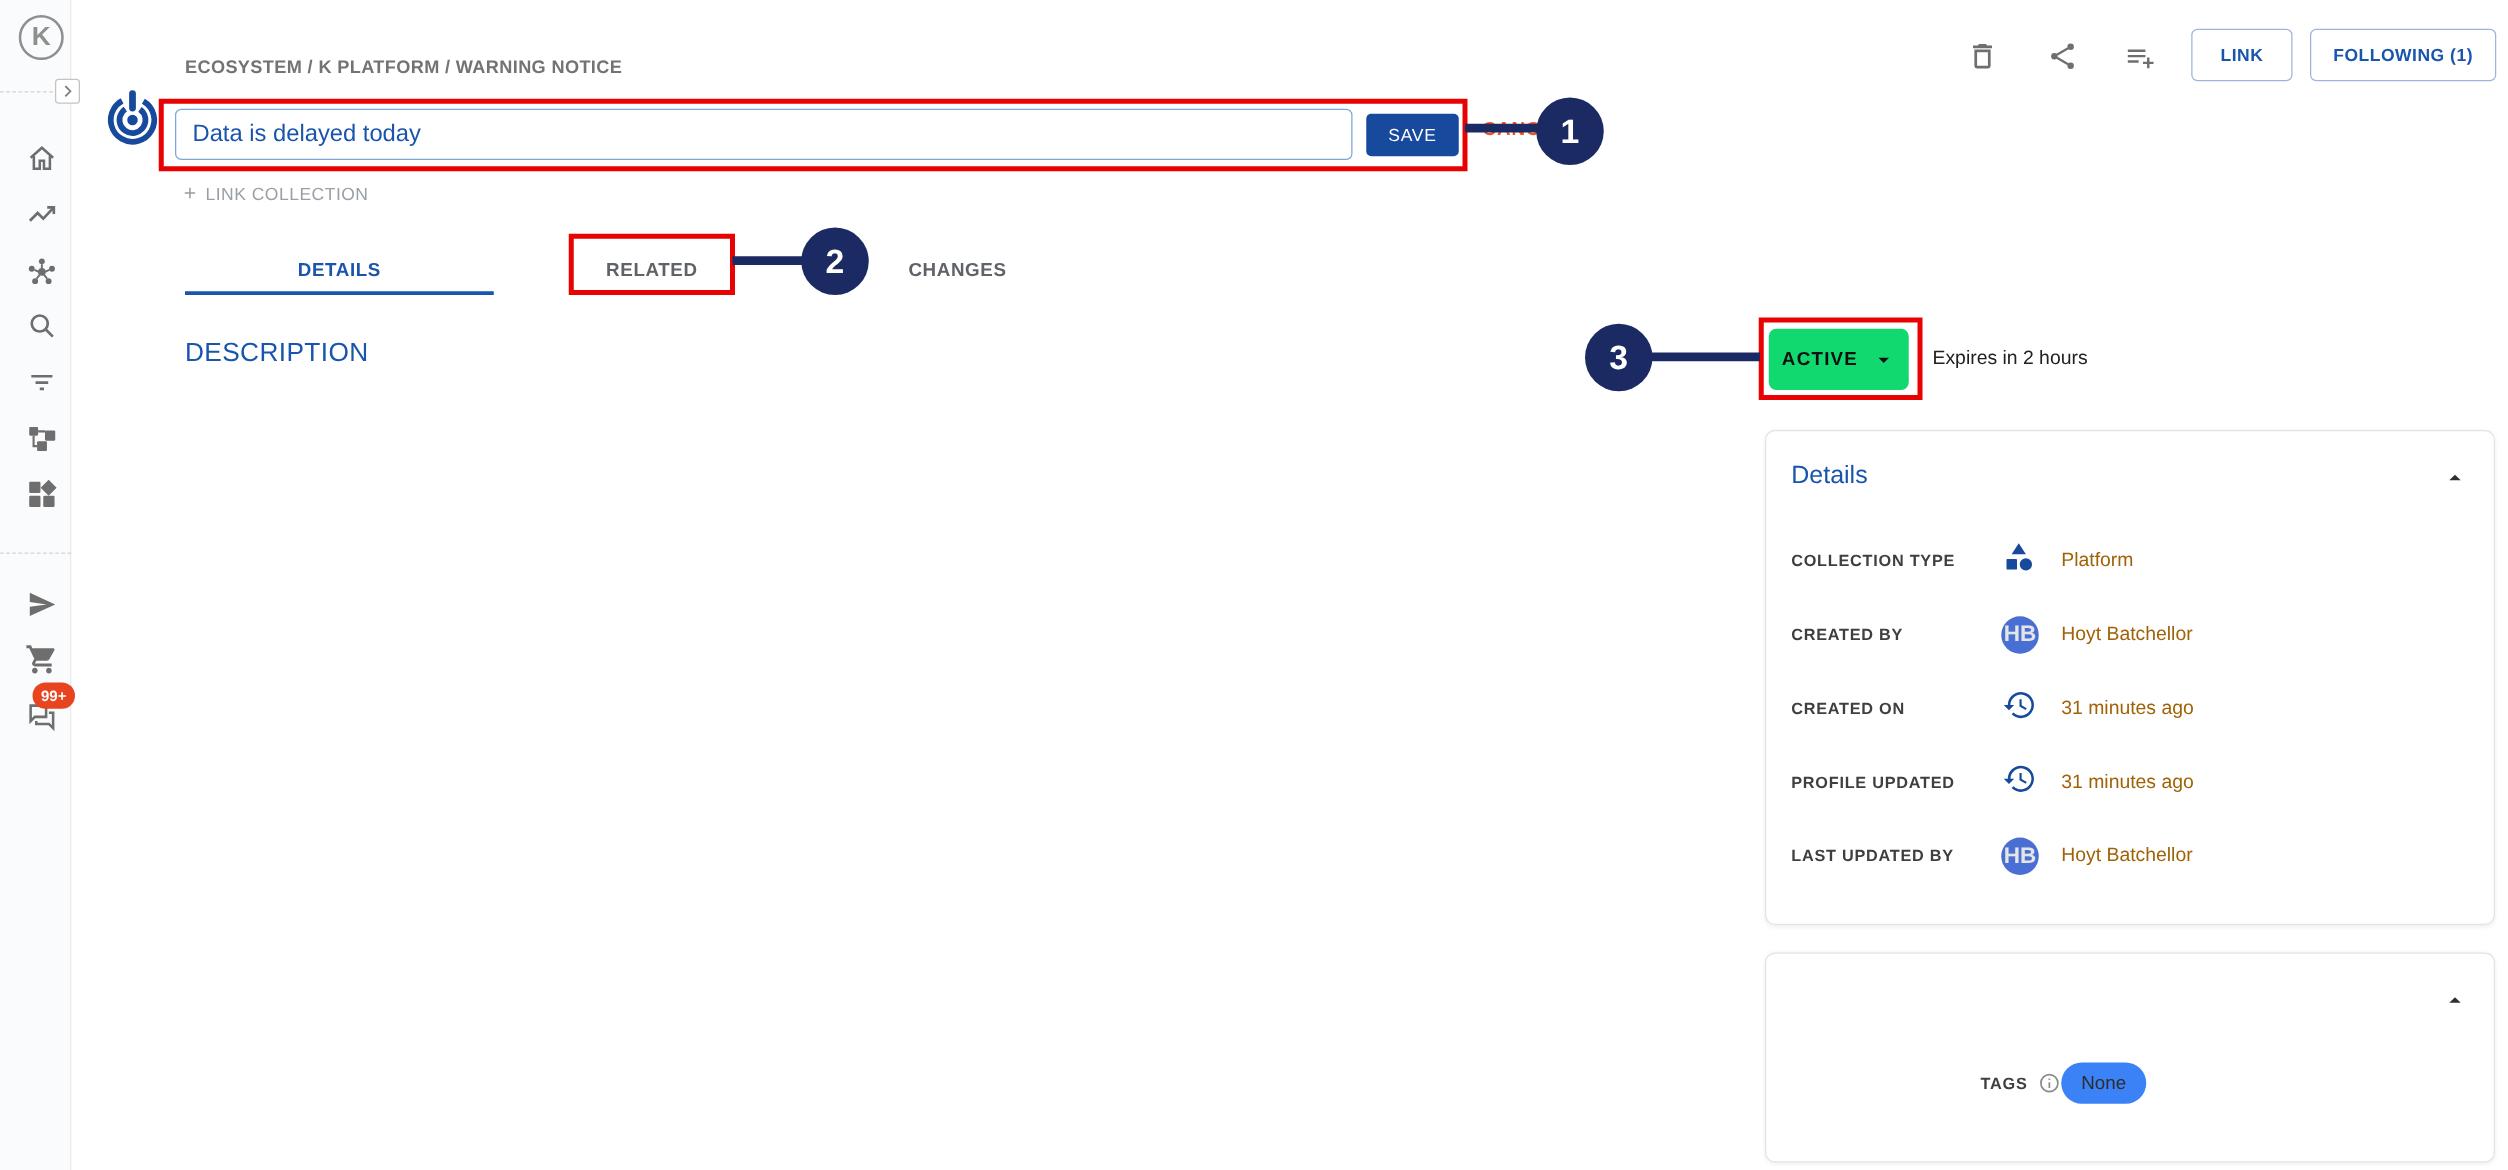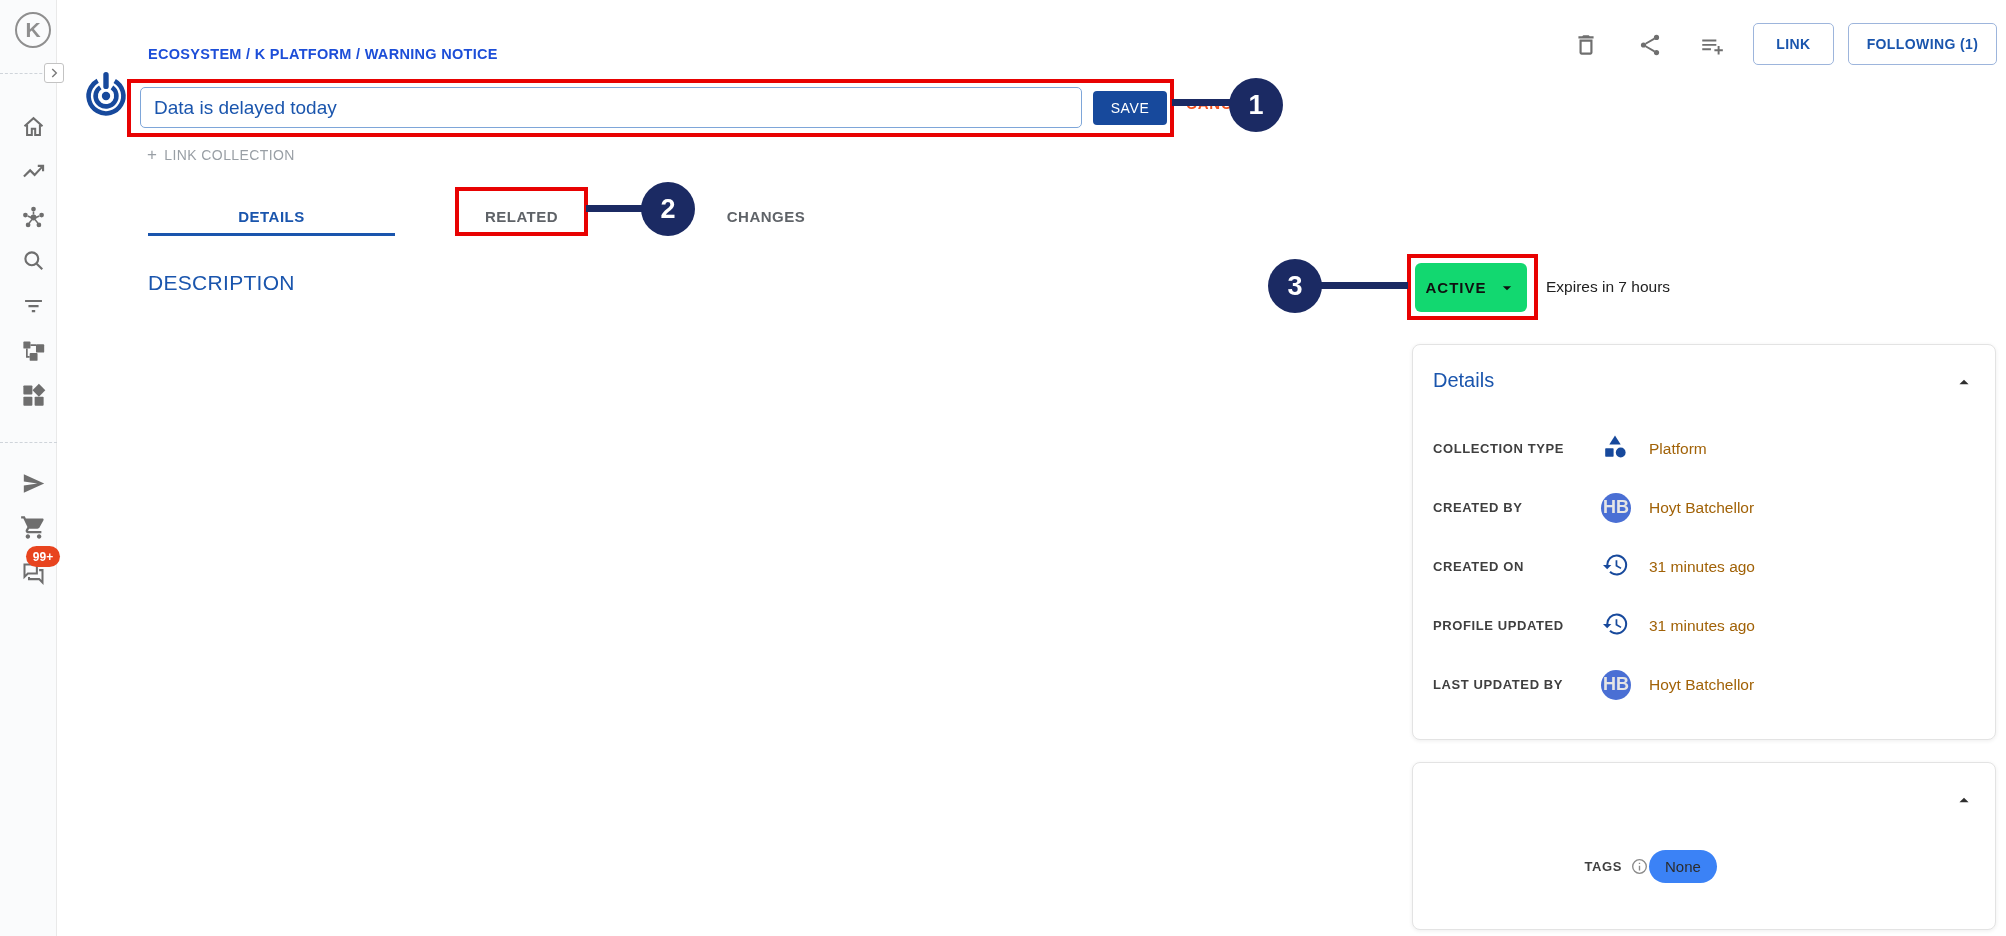--- a/index.html
+++ b/index.html
@@ -29,21 +29,21 @@
   .nav-ic svg { width:27px; height:27px; display:block; }
   .chat-badge {
     position:absolute; left:26px; top:546px; min-width:34px; height:21px;
     background:#e8441f; color:#fff; border-radius:11px; font-size:12px; font-weight:bold;
     display:flex; align-items:center; justify-content:center; padding:0 5px; z-index:3;
   }
 
   
   .breadcrumb {
     position:absolute; left:148px; top:46px; font-size:14.5px; font-weight:600;
-    color:#1d4ed8; letter-spacing:0.3px; cursor:pointer;
+    color:#737373; letter-spacing:0.3px; cursor:pointer;
   }
   .beacon { position:absolute; left:82px; top:70px; width:48px; height:48px; }
   .beacon svg { width:48px; height:48px; }
 
   .title-input {
     position:absolute; left:140px; top:87px; width:942px; height:41px;
     border:1.5px solid #7ea6d9; border-radius:5px; padding:0 13px;
     font-family:"Liberation Sans",sans-serif; font-size:19px; color:#1a55ad; outline:none; background:#fff;
   }
   .save-btn {
@@ -268,21 +268,21 @@
   <div class="desc-heading">DESCRIPTION</div>
   <div class="desc-body">
   </div>
 
   <button class="active-btn">
     <span>ACTIVE</span>
     <svg viewBox="0 0 24 24" width="20" height="20" fill="#101010">
         <path d="M7 9.8l5 5 5-5z"></path>
       </svg>
   </button>
-  <div class="expires">Expires in 7 hours</div>
+  <div class="expires">Expires in 2 hours</div>
 
   <section class="card" style="top:344px; height:396px">
     <div class="card-head">
       <div class="card-title">Details</div>
       <div class="collapse-btn">
         <svg viewBox="0 0 24 24" fill="#2f2f2f">
             <path d="M7 14.5l5-5 5 5z"></path>
           </svg>
       </div>
     </div>

